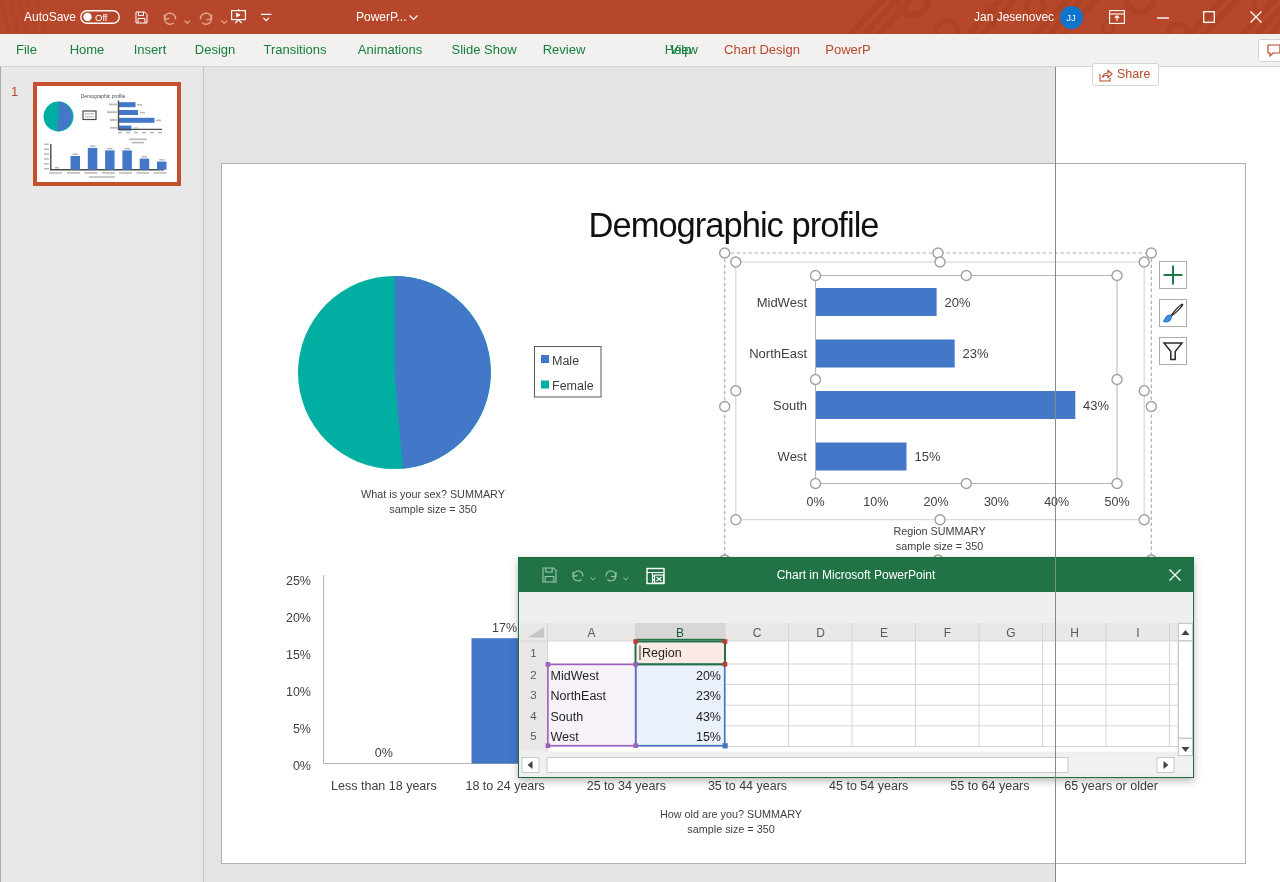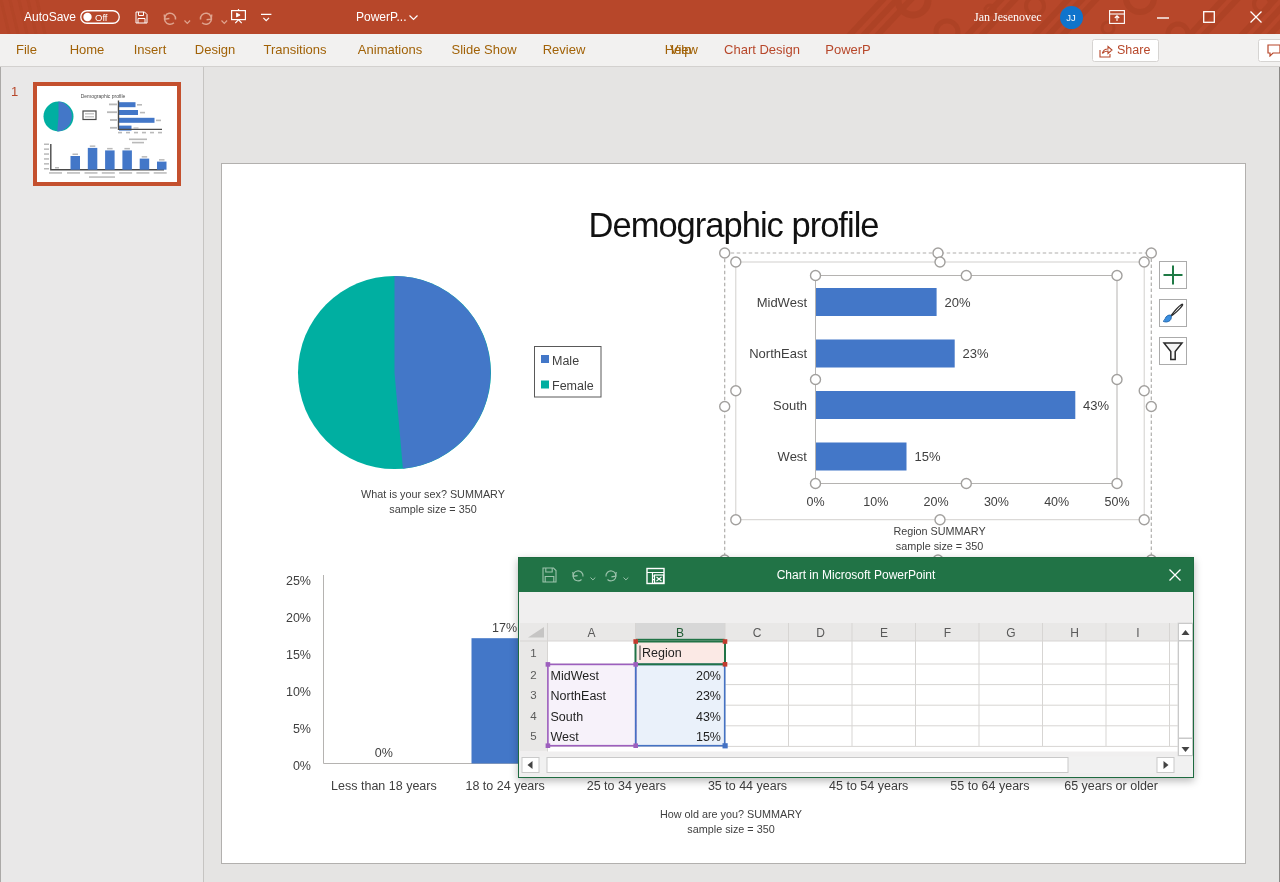--- a/index.html
+++ b/index.html
@@ -1,24 +1,24 @@
 <!DOCTYPE html>
 <html><head>
 <meta charset="utf-8">
 <style>
   * { margin:0; padding:0; box-sizing:border-box; }
   html,body { width:1280px; height:882px; overflow:hidden; }
-  .app { position:relative; width:1280px; height:882px; font-family:"Liberation Sans",sans-serif; background:#E5E4E3; }
+  .app { position:relative; width:1056px; height:882px; font-family:"Liberation Sans",sans-serif; background:#E5E4E3; }
   
   .titlebar { position:absolute; left:0; top:0; width:1280px; height:34px; background:#B7472A; overflow:hidden; }
   .tb-text { position:absolute; color:#fff; font-size:12px; line-height:34px; }
   .searchbox { position:absolute; left:499px; top:5px; width:341px; height:25px; background:#F4CCBE; border-radius:2px; }
   
   .tabrow { position:absolute; left:0; top:34px; width:1280px; height:33px; background:#F2F1F0; border-bottom:1px solid #D3D1CF; }
-  .tab { position:absolute; top:0; height:32px; line-height:32px; font-size:13px; color:#a16207; transform:translateX(-50%); white-space:nowrap; }
+  .tab { position:absolute; top:0; height:32px; line-height:32px; font-size:13px; color:#15803d; transform:translateX(-50%); white-space:nowrap; }
   .tab.red { color:#B7472A; }
   .rbtn { position:absolute; top:4.5px; height:23px; background:#fff; border:1px solid #D6D4D2; border-radius:2.5px; color:#B7472A; font-size:12.5px; line-height:21px; white-space:nowrap; }
   
   .panel { position:absolute; left:0; top:67px; width:204px; height:815px; background:#E9E8E8; border-right:1px solid #C6C4C2; }
   .panel .num { position:absolute; left:11px; top:17px; color:#B7472A; font-size:13px; }
   .thumb { position:absolute; left:33px; top:15px; width:148px; height:104px; background:#fff; border:4px solid #C4502E; }
   .leftedge { position:absolute; left:0; top:67px; width:1px; height:815px; background:#ABA9A7; }
   .rightedge { position:absolute; right:0; top:67px; width:1.5px; height:815px; background:#8A8886; }
   
   .slide { position:absolute; left:221px; top:163px; width:1025px; height:701px; background:#fff; border:1px solid #B2B0AE; }
@@ -73,21 +73,21 @@
         <rect x="71.6" y="2.6" width="13.8" height="9"></rect>
         <path d="M78.5,11.6 l-3.2,3.6 M78.5,11.6 l3.2,3.6 M78.5,1 V2.6"></path>
         <path d="M76.5,5.0 l3.6,2 l-3.6,2 Z" fill="#fff" stroke-width="0.8"></path>
         <path d="M101,6.3 h10.4 M103.4,9.8 l2.8,2.8 l2.8,-2.8"></path>
       </g>
     </svg>
     <span class="tb-text" style="left:356px;">PowerP...</span>
     <svg style="position:absolute;left:409px;top:15px;" width="9" height="6" viewBox="0 0 9 6">
       <path d="M0.5,0.5 l4,4 l4,-4" fill="none" stroke="#fff" stroke-width="1.2"></path>
     </svg>
-    <span class="tb-text" style="left:974px;font-family:Liberation Serif, serif;">Jan Jesenovec</span>
+    <span class="tb-text" style="left:974px;">Jan Jesenovec</span>
     <div style="position:absolute;left:1059.5px;top:6px;width:23px;height:23px;border-radius:50%;background:#1074CC;color:#fff;font-size:9.5px;text-align:center;line-height:23px;">JJ</div>
     <svg style="position:absolute;left:1109px;top:10px;" width="16" height="14" viewBox="0 0 16 14">
       <g fill="none" stroke="#fff" stroke-width="1.1">
         <rect x="0.6" y="0.6" width="14.8" height="12.8"></rect>
         <path d="M0.6,4 H15.4"></path>
         <path d="M8,11 V6 M5.8,8 L8,5.8 L10.2,8"></path>
       </g>
     </svg>
     <svg style="position:absolute;left:1157px;top:17px;" width="12" height="2" viewBox="0 0 12 2">
         <path d="M0,1 H12" stroke="#fff" stroke-width="1.4"></path>
@@ -105,21 +105,21 @@
     <span class="tab" style="left:150px;">Insert</span>
     <span class="tab" style="left:215px;">Design</span>
     <span class="tab" style="left:295px;">Transitions</span>
     <span class="tab" style="left:390px;">Animations</span>
     <span class="tab" style="left:484px;">Slide Show</span>
     <span class="tab" style="left:564px;">Review</span>
     <span class="tab" style="left:644px;margin-left:40px;">View</span>
     <span class="tab" style="left:678px;">Help</span>
     <span class="tab red" style="left:762px;">Chart Design</span>
     <span class="tab red" style="left:848px;">PowerP</span>
-    <div class="rbtn" style="left:1092px;width:67px;">
+    <div class="rbtn" style="left:1092px;width:67px;margin-top:24px;">
       <svg style="position:absolute;left:6px;top:4px;" width="14" height="14" viewBox="0 0 14 14">
         <g fill="none" stroke="#B7472A" stroke-width="1.1">
           <path d="M1,6 V13 H11 V10"></path>
           <path d="M3.5,9.5 C4,6.5 6,5 9,5 V2.5 L13,6 L9,9.5 V7 C7,7 5,7.5 3.5,9.5 Z"></path>
         </g>
       </svg>
       <span style="position:absolute;left:24px;">Share</span>
     </div>
     <div class="rbtn" style="left:1234px;width:89px;margin-left:24px;">
       <svg style="position:absolute;left:8px;top:4.5px;" width="14" height="13" viewBox="0 0 14 13">

